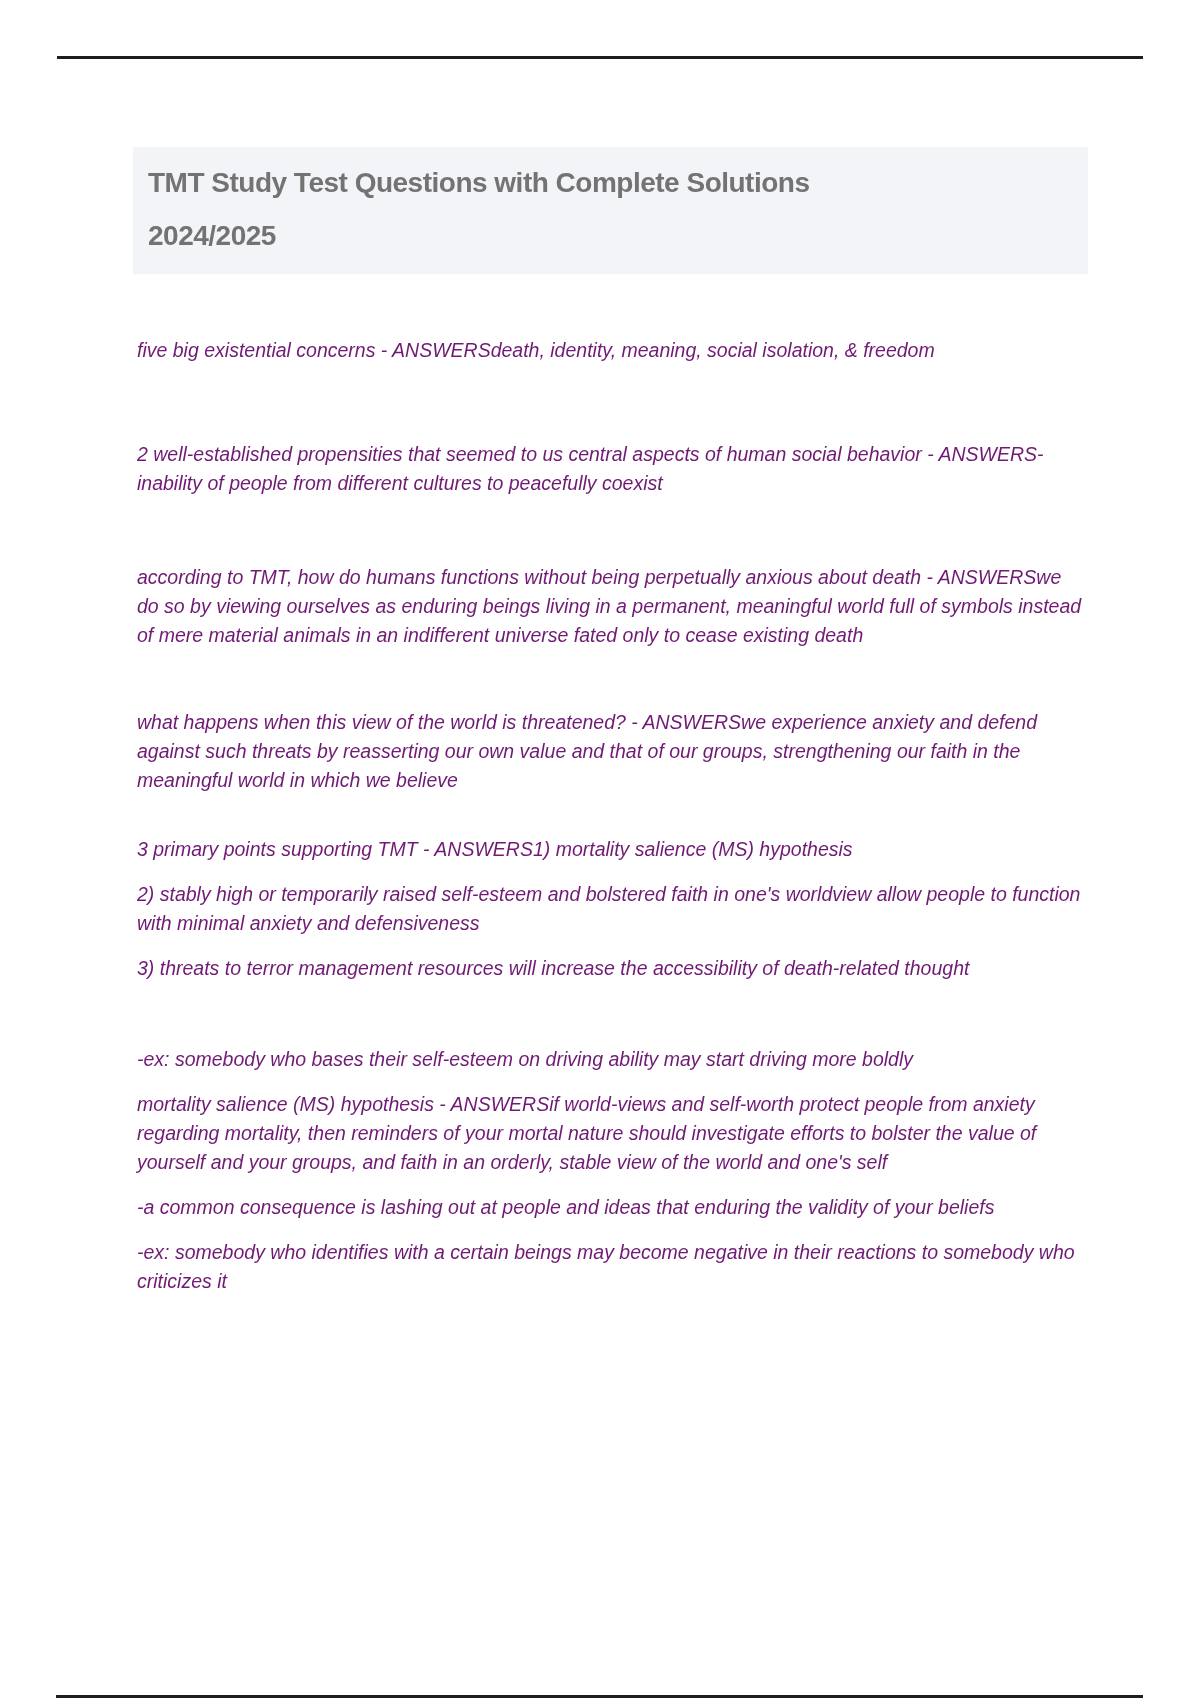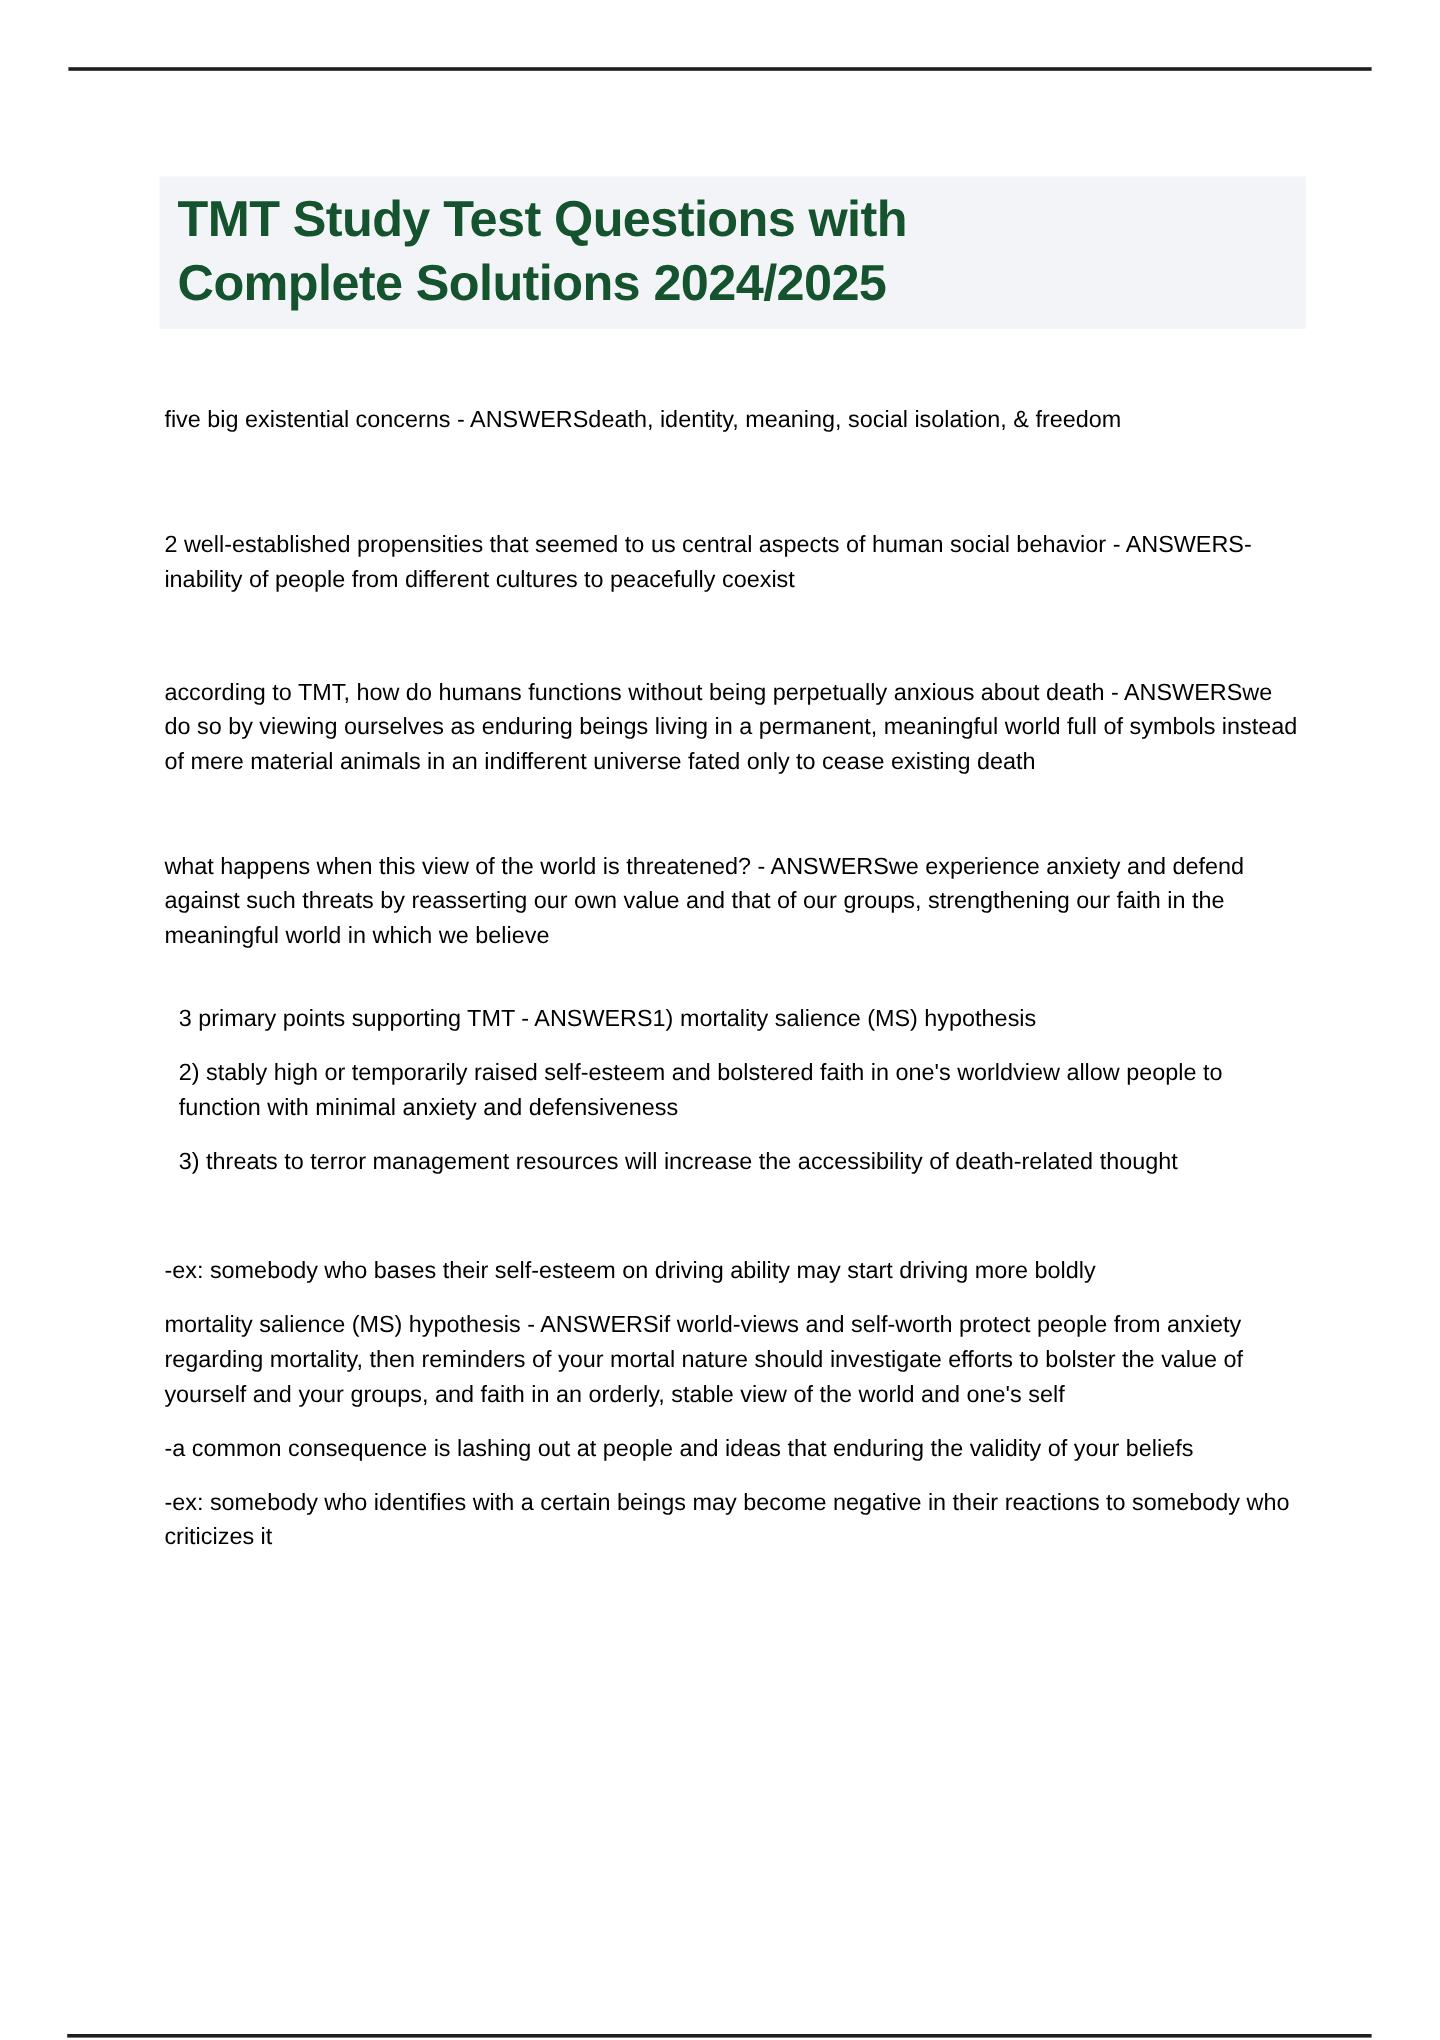--- a/index.html
+++ b/index.html
@@ -34,47 +34,48 @@
     left: 133px;
     top: 147px;
     width: 955px;
     box-sizing: border-box;
     background: #f3f4f7;
     padding: 9px 10px 12px 15px;
   }
   .title-block h1 {
     margin: 0;
     max-width: 790px;
-    font-size: 42px;
+    font-size: 28px;
     line-height: 53px;
     font-weight: bold;
     letter-spacing: -0.5px;
-    color: #14532d;
+    color: #737373;
     font-family: "Liberation Sans", sans-serif;
   }
   .doc-body {
     position: absolute;
     left: 137px;
     top: 336px;
     width: 945px;
     font-size: 19.5px;
     line-height: 29px;
-    color: #000000;
+    color: #701a75;
+    font-style: italic;
   }
   .doc-body p {
     margin: 0 0 16px 0;
   }
   .qa-group p:last-child {
     margin-bottom: 0;
   }
   .qa-group.g1 { margin-bottom: 75px; }
   .qa-group.g2 { margin-bottom: 65px; }
   .qa-group.g3 { margin-bottom: 58px; }
   .qa-group.g4 { margin-bottom: 40px; }
-  .qa-group.g5 { margin-bottom: 62px; margin-left: 12px; }
+  .qa-group.g5 { margin-bottom: 62px; }
   .qa-group.g6 { margin-bottom: 0; }
 </style>
 </head>
 <body>
 
 <div>
 
   <div class="rule rule-top"></div>
 
   <div class="title-block">

